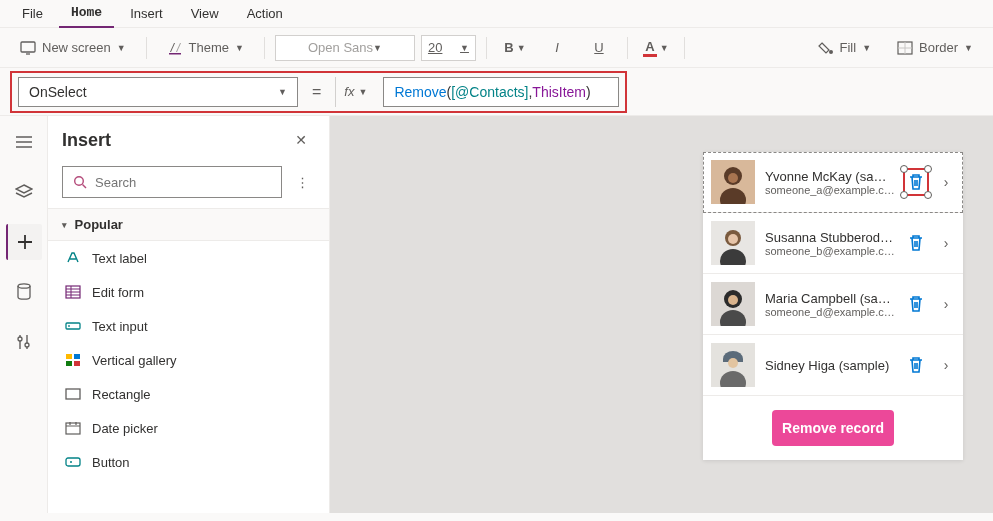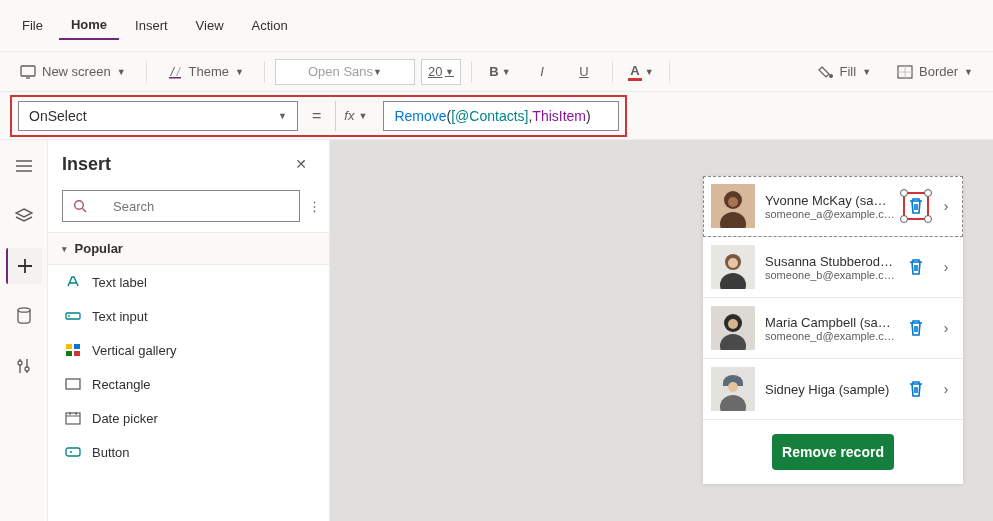--- a/index.html
+++ b/index.html
@@ -1,29 +1,29 @@
 <!DOCTYPE html>
 <html><head>
 <meta charset="utf-8">
 <style>
   * { box-sizing: border-box; margin: 0; padding: 0; font-family: "Segoe UI", sans-serif; }
   body { width: 993px; height: 521px; background: #faf9f8; overflow: hidden; font-size: 13px; color: #323130; }
 
   
-  .menubar { display: flex; align-items: center; height: 52px; padding: 0 10px; gap: 4px; background: #faf9f8; border-bottom: 1px solid #edebe9; }
+  .menubar { display: flex; align-items: center; height: 28px; padding: 0 10px; gap: 4px; background: #faf9f8; border-bottom: 1px solid #edebe9; }
   .menu-item { padding: 6px 12px; color: #323130; cursor: pointer; }
-  .menu-item.active { font-weight: 600; border-bottom: 2px solid #742774; }
+  .menu-item.active { font-weight: 600; border-bottom: 2px solid #742774; font-family: Liberation Mono, monospace; }
 
   
   .ribbon { display: flex; align-items: center; height: 40px; padding: 0 10px; gap: 6px; background: #faf9f8; border-bottom: 1px solid #edebe9; }
   .ribbon-btn { display: flex; align-items: center; gap: 6px; padding: 5px 10px; cursor: pointer; color: #605e5c; font-size: 13px; }
   .ribbon-sep { width: 1px; height: 22px; background: #e1dfdd; margin: 0 4px; }
   .caret { font-size: 9px; color: #605e5c; }
   .font-select { width: 140px; height: 26px; border: 1px solid #d2d0ce; background: #fff; padding: 0 8px; display: flex; align-items: center; justify-content: center; color: #a19f9d; font-size: 13px; }
-  .size-select { width: 40px; height: 26px; border: 1px solid #d2d0ce; background: #fff; padding: 0 6px; display: flex; align-items: center; justify-content: space-between; color: #605e5c; font-size: 13px; text-decoration: underline; }
+  .size-select { width: 55px; height: 26px; border: 1px solid #d2d0ce; background: #fff; padding: 0 6px; display: flex; align-items: center; justify-content: space-between; color: #605e5c; font-size: 13px; text-decoration: underline; }
   .ribbon-icon-btn { width: 36px; height: 30px; display: flex; align-items: center; justify-content: center; gap: 3px; cursor: pointer; color: #605e5c; }
   .spacer { flex: 1; }
 
   
   .formula-row { display: flex; align-items: center; height: 48px; padding: 6px 10px; gap: 8px; background: #faf9f8; border-bottom: 1px solid #edebe9; }
   .red-box { border: 2px solid #d13438; display: flex; align-items: center; padding: 4px 6px; gap: 8px; }
   .prop-select { width: 280px; height: 30px; border: 1px solid #8a8886; background: #fff; display: flex; align-items: center; justify-content: space-between; padding: 0 10px; font-size: 14px; }
   .eq { font-size: 16px; padding: 0 6px; color: #605e5c; }
   .fx-btn { display: flex; align-items: center; gap: 4px; padding: 0 8px; height: 30px; border-left: 1px solid #d2d0ce; font-style: italic; color: #605e5c; cursor: pointer; }
   .formula-input { height: 30px; width: 236px; background: #fff; border: 1px solid #8a8886; display: flex; align-items: center; padding: 0 10px; font-family: Consolas, monospace; font-size: 14px; }
@@ -37,21 +37,21 @@
   .leftrail { width: 48px; background: #faf9f8; border-right: 1px solid #edebe9; display: flex; flex-direction: column; align-items: center; padding-top: 8px; gap: 14px; }
   .rail-btn { width: 36px; height: 36px; display: flex; align-items: center; justify-content: center; cursor: pointer; color: #605e5c; border-radius: 2px; }
   .rail-btn.active-rail { border-left: 2px solid #742774; background: #f3f2f1; }
 
   
   .insert-panel { width: 282px; background: #fff; border-right: 1px solid #edebe9; display: flex; flex-direction: column; }
   .panel-head { display: flex; align-items: center; justify-content: space-between; padding: 10px 14px 6px; }
   .panel-head h2 { font-size: 18px; font-weight: 600; }
   .panel-close { width: 28px; height: 28px; display: flex; align-items: center; justify-content: center; cursor: pointer; color: #605e5c; font-size: 14px; }
   .search-row { display: flex; align-items: center; gap: 8px; padding: 6px 14px 10px; }
-  .search-box { flex: 1; height: 32px; border: 1px solid #8a8886; display: flex; align-items: center; gap: 26px; padding: 0 10px; }
+  .search-box { flex: 1; height: 32px; border: 1px solid #8a8886; display: flex; align-items: center; gap: 8px; padding: 0 10px; }
   .search-box input { border: none; outline: none; flex: 1; font-size: 13px; color: #605e5c; }
   .more-btn { width: 28px; height: 28px; display: flex; align-items: center; justify-content: center; cursor: pointer; color: #605e5c; }
   .cat-head { display: flex; align-items: center; gap: 8px; padding: 8px 14px; font-weight: 600; color: #323130; cursor: pointer; background: #faf9f8; border-top: 1px solid #edebe9; border-bottom: 1px solid #edebe9; }
   .items { overflow-y: auto; }
   .tree-item { display: flex; align-items: center; gap: 10px; padding: 8px 16px; cursor: pointer; color: #323130; }
   .tree-item .ti-icon { width: 18px; height: 18px; display: flex; align-items: center; justify-content: center; }
 
   
   .canvas { flex: 1; background: #e1dfdd; position: relative; overflow: hidden; }
   .gallery { position: absolute; right: 30px; top: 36px; width: 260px; background: #fff; box-shadow: 0 1px 4px rgba(0,0,0,.1); }
@@ -60,21 +60,21 @@
   .avatar { width: 44px; height: 44px; background: #c8c6c4; border-radius: 2px; display:flex; align-items:center; justify-content:center; }
   .g-text { flex: 1; min-width: 0; }
   .g-name { font-size: 13px; color: #323130; white-space: nowrap; overflow: hidden; text-overflow: ellipsis; }
   .g-email { font-size: 11px; color: #605e5c; white-space: nowrap; overflow: hidden; text-overflow: ellipsis; }
   .g-trash { width: 22px; height: 22px; display: flex; align-items: center; justify-content: center; cursor: pointer; color: #0078d4; }
   .g-chev { width: 18px; height: 18px; display: flex; align-items: center; justify-content: center; color: #605e5c; font-size: 14px; }
   .trash-selected { outline: 2px solid #d13438; padding: 2px; position: relative; }
   .sel-handle { position: absolute; width: 8px; height: 8px; border: 1px solid #605e5c; background: #fff; border-radius: 50%; }
   .sh-tl { top:-5px; left:-5px } .sh-tr { top:-5px; right:-5px } .sh-bl { bottom:-5px; left:-5px } .sh-br { bottom:-5px; right:-5px }
   .btn-row { padding: 14px; display: flex; justify-content: center; }
-  .remove-btn { background: #15803d; color: #fff; border: none; padding: 10px 10px; border-radius: 4px; font-weight: 600; font-size: 14px; cursor: pointer; }
+  .remove-btn { background: #ec4899; color: #fff; border: none; padding: 10px 10px; border-radius: 4px; font-weight: 600; font-size: 14px; cursor: pointer; }
 
   svg { display: block; }
 </style>
 </head>
 <body>
 
 <div class="menubar">
   <div class="menu-item">File</div>
   <div class="menu-item active">Home</div>
   <div class="menu-item">Insert</div>
@@ -235,20 +235,29 @@
       <span>Popular</span>
     </div>
     <div class="items">
       <div class="tree-item">
         <span class="ti-icon">
             <svg width="16" height="14" viewBox="0 0 16 14">
               <path d="M3 11 L7 2 L9 2 L13 11 M5 8 h6" stroke="#038387" stroke-width="1.4" fill="none"></path>
             </svg>
           </span>
         <span>Text label</span>
+      </div>
+      <div class="tree-item">
+        <span class="ti-icon">
+            <svg width="16" height="14" viewBox="0 0 16 14">
+              <rect x="1" y="1" width="14" height="12" fill="none" stroke="#742774" stroke-width="1.2"></rect>
+              <path d="M1 4h14M1 7h14M1 10h14M6 1v12" stroke="#742774" stroke-width="1"></path>
+            </svg>
+          </span>
+        <span>Edit form</span>
       </div>
       <div class="tree-item">
         <span class="ti-icon">
             <svg width="16" height="12" viewBox="0 0 16 12">
               <rect x="1" y="3" width="14" height="6" rx="1" fill="none" stroke="#038387" stroke-width="1.3"></rect>
               <path d="M4 5v2" stroke="#038387" stroke-width="1.3"></path>
             </svg>
           </span>
         <span>Text input</span>
       </div>

